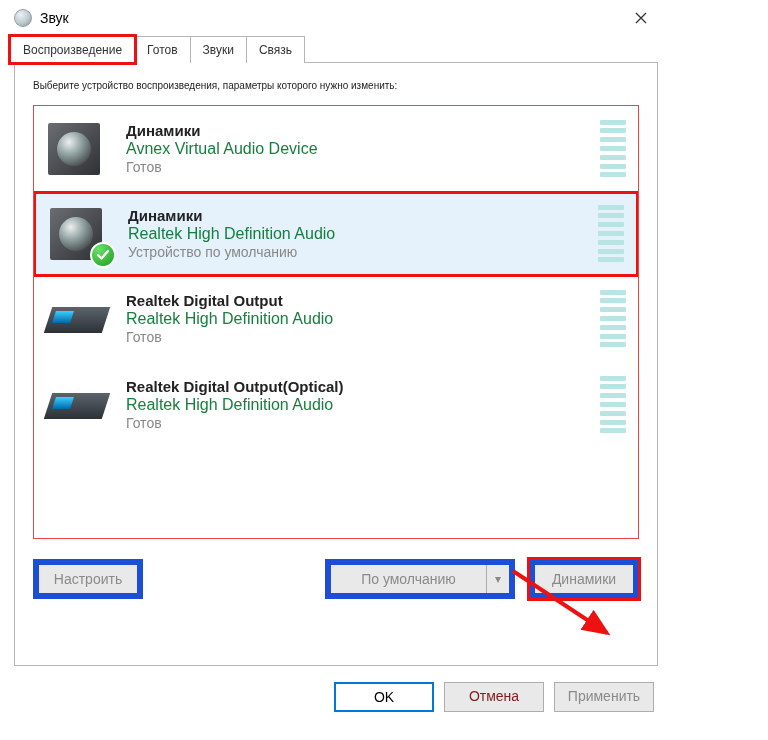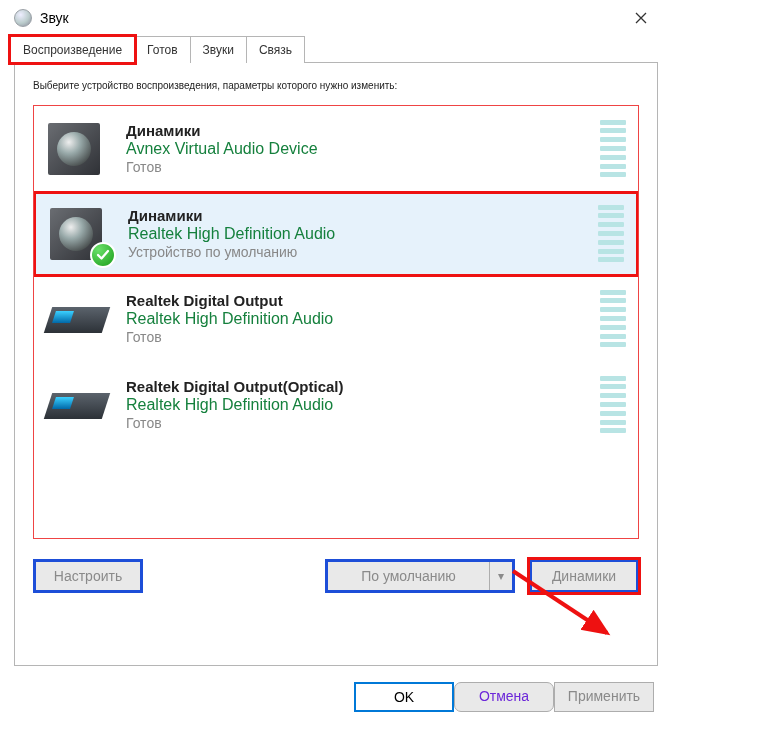--- a/index.html
+++ b/index.html
@@ -181,21 +181,21 @@
     height: 5px;
     background: #b8e4e4;
     border-radius: 1px;
   }
   .panel-buttons {
     display: flex;
     margin-top: 20px;
     gap: 14px;
   }
   .btn {
-    border: 3px solid #1d4ed8;
+    border: 6px solid #1d4ed8;
     background: #e9e9e9;
     padding: 6px 14px;
     font-size: 14px;
     color: #8a8a8a;
     cursor: default;
     min-width: 110px;
     text-align: center;
   }
   .btn.default-combo {
     display: flex;
@@ -217,38 +217,39 @@
     font-size: 12px;
   }
   .btn.props {
     outline: 3px solid #e11;
     outline-offset: -1px;
   }
   .panel-buttons .spacer { flex: 1; }
   .dialog-buttons {
     display: flex;
     justify-content: flex-end;
+    gap: 10px;
     padding: 16px 18px 0 0;
   }
   .dlg-btn {
     border: 1px solid #adadad;
     background: #e9e9e9;
     padding: 5px 0;
     font-size: 14px;
     min-width: 100px;
     text-align: center;
     cursor: default;
   }
   .dlg-btn.ok {
     border: 2px solid #0078d7;
     background: #fff;
     color: #000;
   }
   .dlg-btn.apply { color: #8a8a8a; }
-  .dlg-btn.cancel { color: #6d28d9; border-radius: 7px; }
+  .dlg-btn.cancel { color: #7f1d1d; }
   .arrow {
     position: absolute;
     pointer-events: none;
   }
   .sound-appicon {
     width: 18px; height: 18px;
     display: inline-block;
     border-radius: 50%;
     background: radial-gradient(circle at 35% 30%, #eef 0%, #bcc 55%, #889 100%);
     border: 1px solid #9aa0a6;

